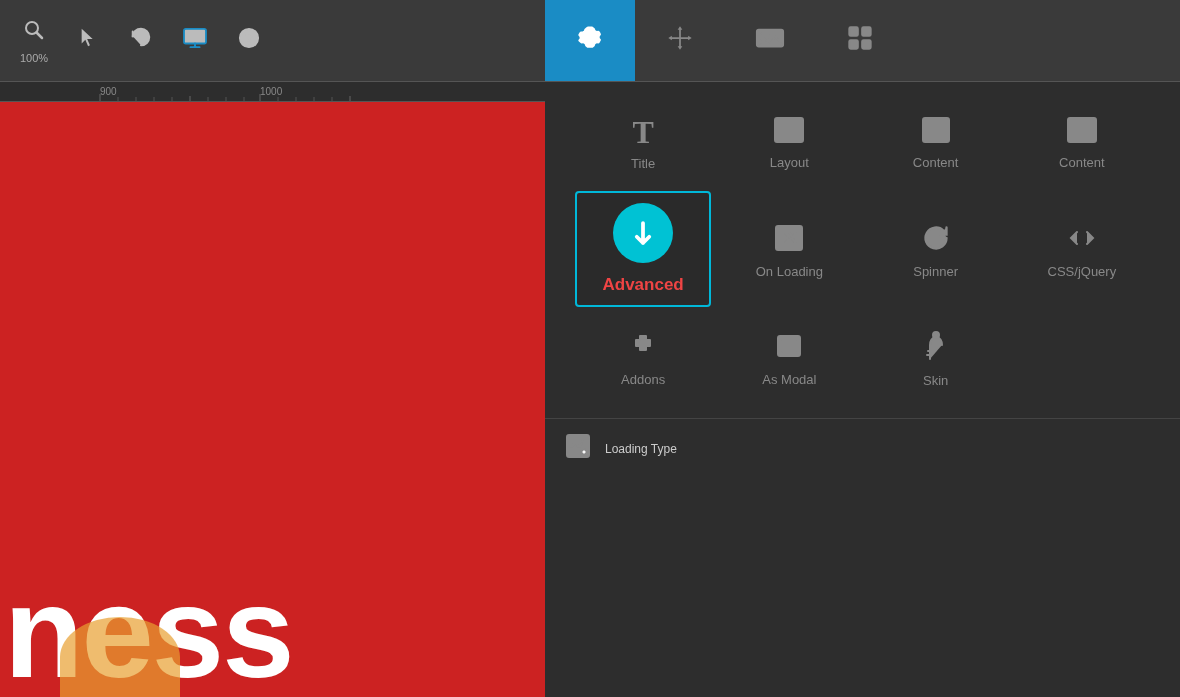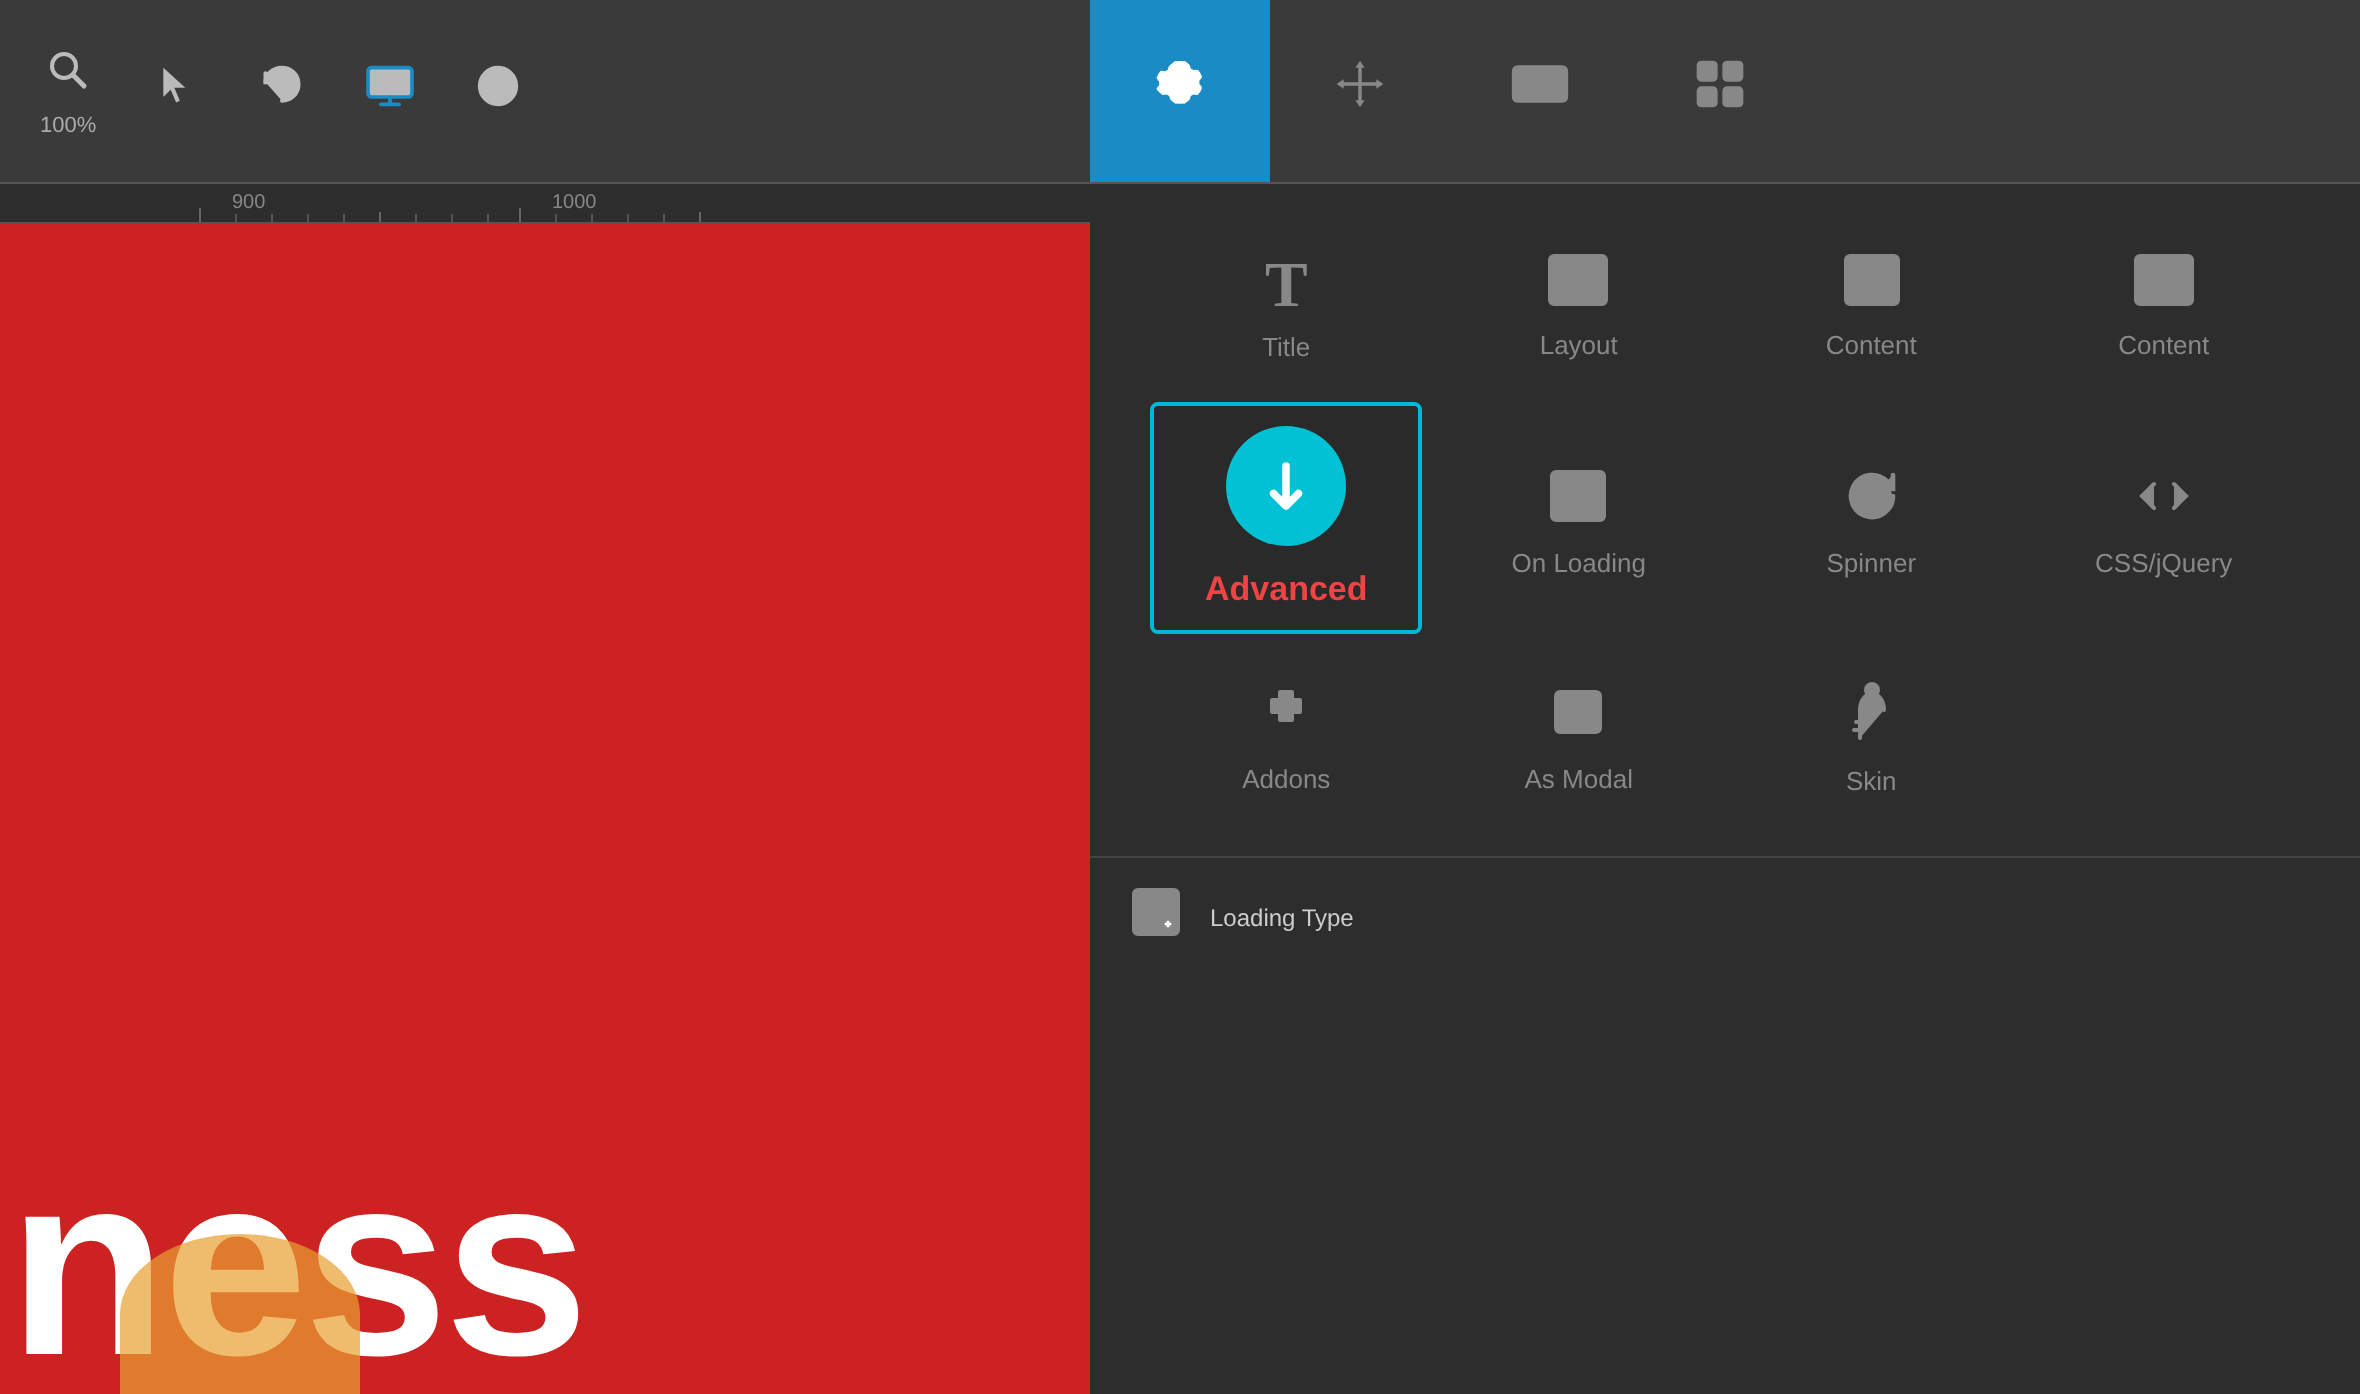--- a/index.html
+++ b/index.html
@@ -11,21 +11,21 @@
       background: #2d2d2d;
       display: flex;
       flex-direction: column;
     }
 
     
     .toolbar {
       display: flex;
       align-items: center;
       background: #3a3a3a;
-      height: 92px;
+      height: 82px;
       border-bottom: 1px solid #555;
       flex-shrink: 0;
     }
 
     .toolbar-left {
       display: flex;
       align-items: center;
       width: 545px;
       padding: 0 20px;
       gap: 30px;
@@ -341,22 +341,22 @@
       </span>
     </div>
   </div>
 </div>
 
 <div class="main-content">
 
   <div class="canvas-area">
 
     <div class="ruler-h">
-      <span class="ruler-label" style="left: 116px;">900</span>
-      <span class="ruler-label" style="left: 276px;">1000</span>
+      <span class="ruler-label" style="left: 100px;">900</span>
+      <span class="ruler-label" style="left: 260px;">1000</span>
 
       <svg style="position:absolute;left:0;top:0;width:100%;height:100%">
         <line x1="100" y1="12" x2="100" y2="20" stroke="#666" stroke-width="1"></line>
         <line x1="260" y1="12" x2="260" y2="20" stroke="#666" stroke-width="1"></line>
 
         <line x1="118" y1="15" x2="118" y2="20" stroke="#555" stroke-width="1"></line>
         <line x1="136" y1="15" x2="136" y2="20" stroke="#555" stroke-width="1"></line>
         <line x1="154" y1="15" x2="154" y2="20" stroke="#555" stroke-width="1"></line>
         <line x1="172" y1="15" x2="172" y2="20" stroke="#555" stroke-width="1"></line>
         <line x1="190" y1="14" x2="190" y2="20" stroke="#666" stroke-width="1"></line>

